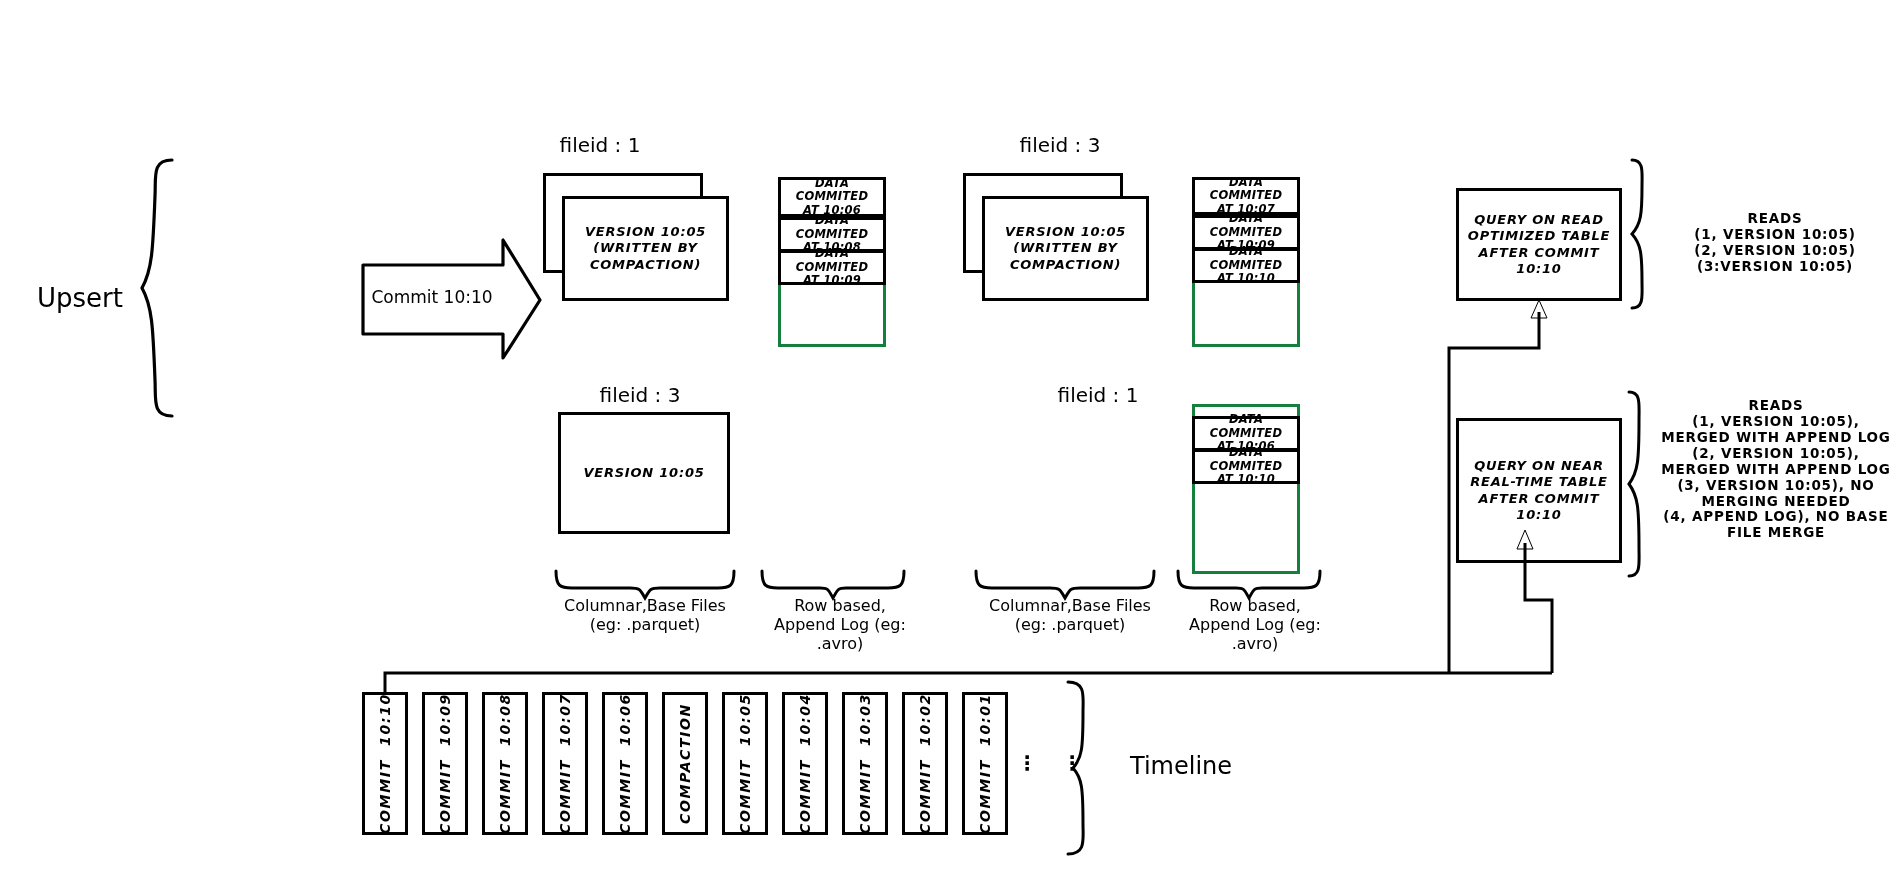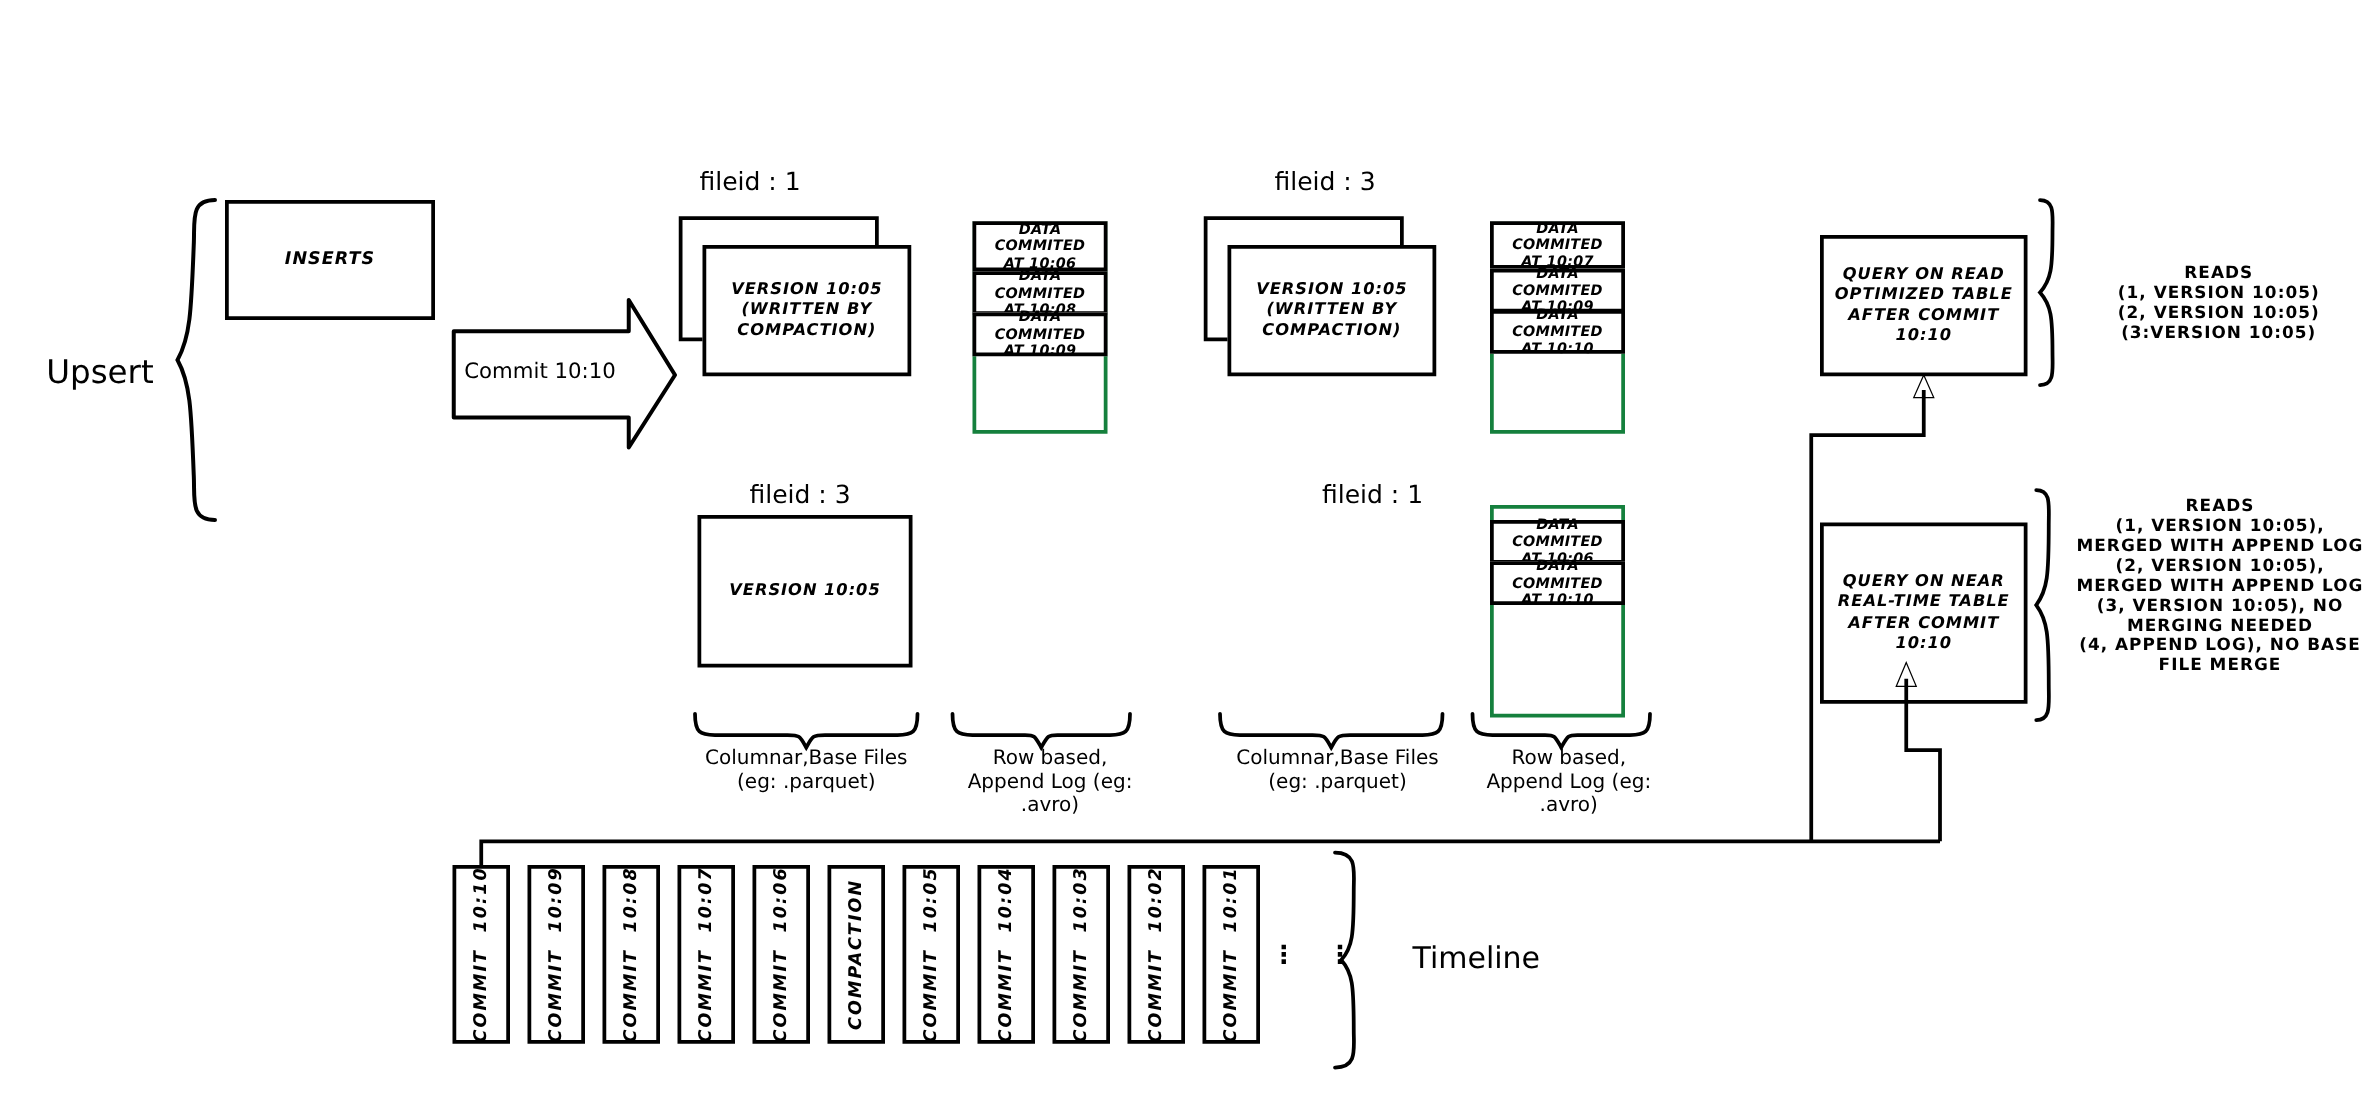--- a/index.html
+++ b/index.html
@@ -38,23 +38,20 @@
   .dots{position:absolute;font-size:22px;line-height:.5;letter-spacing:0;text-align:center;font-weight:700;}
 </style>
 </head>
 <body>
 
 <div id="stage">
 
 
   <div class="t plain" style="left:20px;top:283px;width:120px;font-size:26px;text-align:center;">Upsert</div>
 
-  <div class="box" style="left:180px;top:160px;width:168px;height:96px;">
-    <span class="boxtxt" style="font-size:14px;">INSERTS</span>
-  </div>
 
 
   <div class="t plain" style="left:362px;top:287px;width:140px;font-size:17px;">Commit 10:10</div>
 
   <div class="t plain" style="left:520px;top:134px;width:160px;font-size:20px;">fileid : 1</div>
 
   <div class="shadowcard" style="left:543px;top:173px;width:160px;height:100px;"></div>
   <div class="box" style="left:562px;top:196px;width:167px;height:105px;">
     <span class="boxtxt" style="font-size:13px;white-space:pre-line;">VERSION 10:05
 (WRITTEN BY

